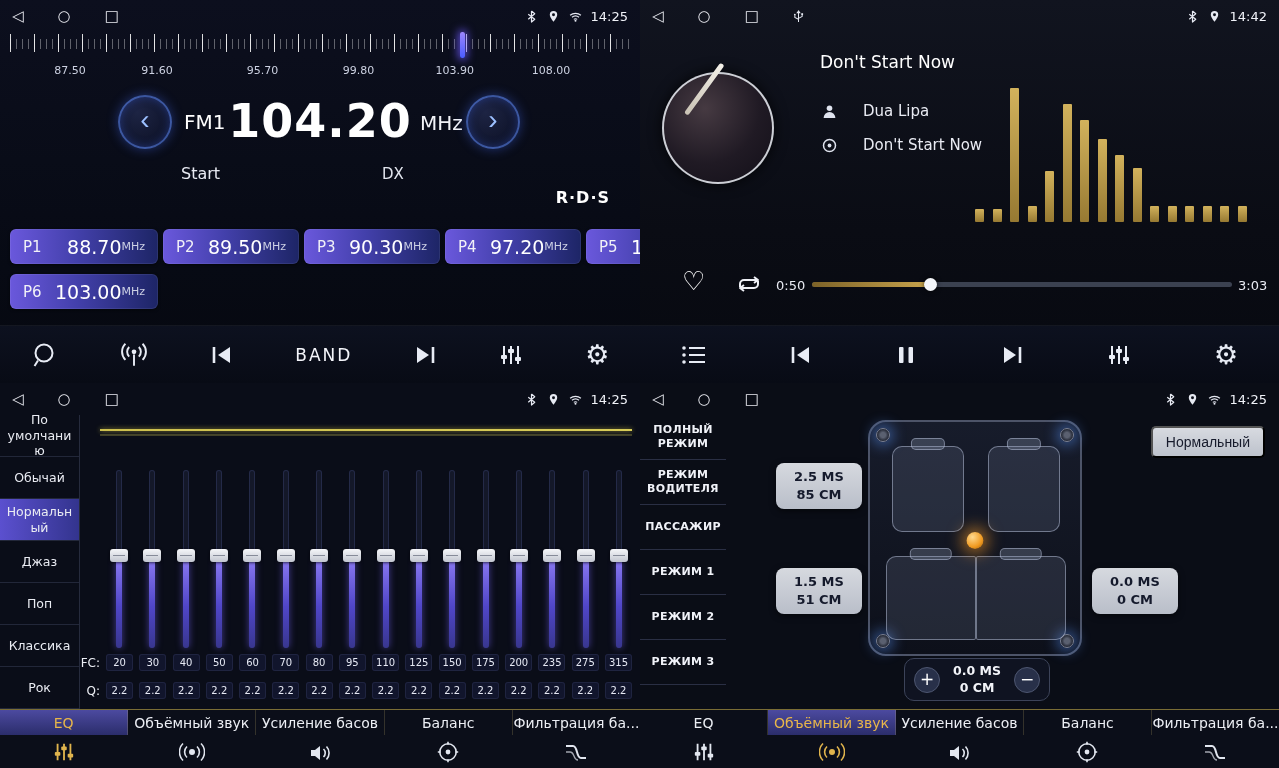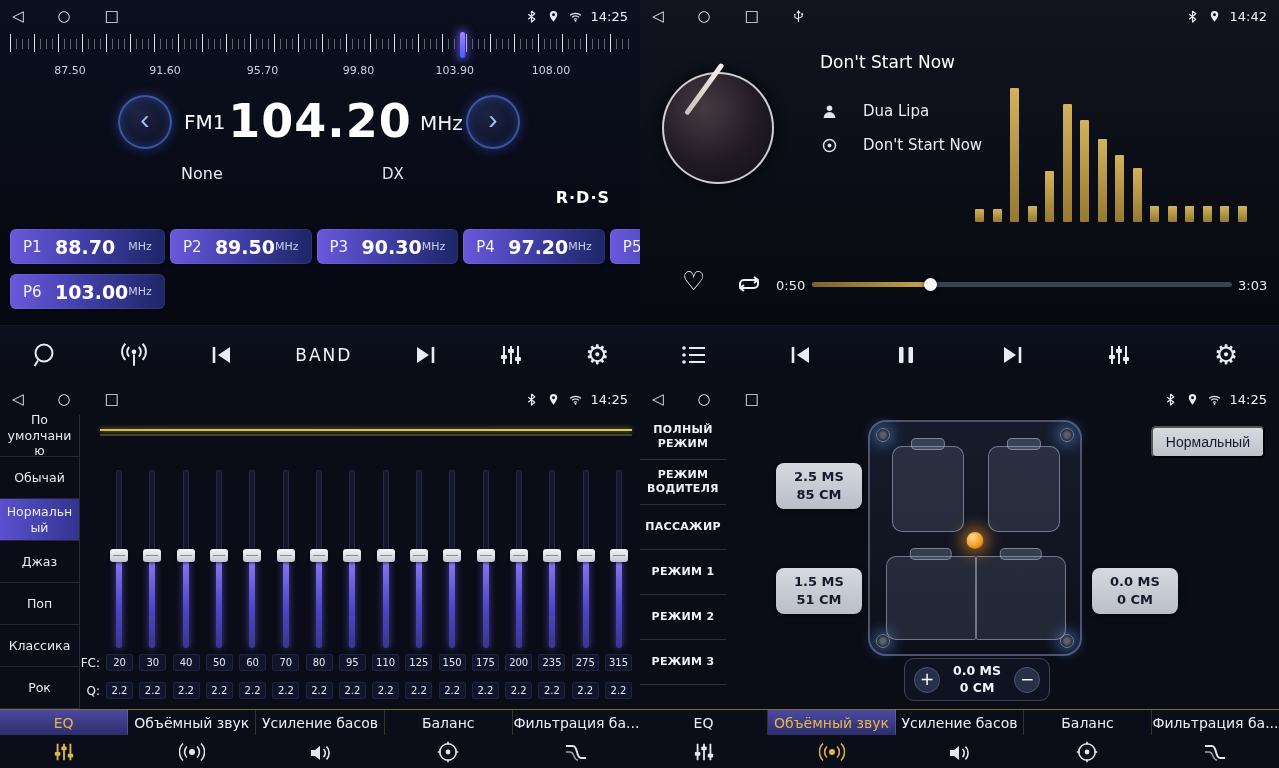--- a/index.html
+++ b/index.html
@@ -37,21 +37,21 @@
   .signal-mode{position:absolute;left:181px;top:164px;font-size:16px;color:#e8eaf2}
   .big-freq{position:absolute;left:320px;top:94px;transform:translateX(-50%);font-size:46px;font-weight:bold;letter-spacing:1px;color:#fff;white-space:nowrap}
   .freq-unit{position:absolute;left:420px;top:111px;font-size:20px;color:#f2f3f8}
   .dx-label{position:absolute;left:382px;top:165px;font-size:15px;color:#e2e5ee}
   .rds-logo{position:absolute;right:30px;top:188px;font-size:16px;font-weight:bold;letter-spacing:1px;color:#fff}
   .presets{position:absolute;left:10px;top:229px;width:620px;display:grid;grid-template-columns:repeat(5,1fr);gap:10px 5px}
   .preset{height:35px;border-radius:6px;display:flex;align-items:center;padding:0 13px;cursor:pointer;
     background:linear-gradient(90deg,#6a58dc 0%,#4340ab 45%,#1d2566 100%);
     box-shadow:inset 0 0 0 1px rgba(255,255,255,.07),0 1px 3px rgba(0,0,0,.5)}
   .preset .p{font-size:15px;color:#f1f1f7;width:32px}
-  .preset .f{font-size:19px;font-weight:bold;flex:1;text-align:left;color:#fff}
+  .preset .f{font-size:19px;font-weight:normal;flex:1;text-align:right;color:#fff}
   .preset .u{font-size:11px;color:#ccd0e4}
   .main-toolbar{position:absolute;left:0;right:0;bottom:0;height:58px;display:flex;align-items:center;justify-content:space-around;
     background:linear-gradient(180deg,#0d111f,#080b15);border-top:1px solid rgba(255,255,255,.05)}
   .tb{color:#e8ecf5;display:flex;align-items:center;justify-content:center;cursor:pointer}
   .band-btn{font-size:17px;letter-spacing:2px;color:#f4f5fa}
   .gear-glyph{font-size:27px;line-height:1}
 
   
   .album-art{position:absolute;left:22px;top:72px;width:112px;height:112px;border-radius:50%;
     background:radial-gradient(circle at 38% 32%,#463a42,#201a24 55%,#120f18 100%);
@@ -163,31 +163,31 @@
           </svg>
         <span class="time">14:25</span>
       </span>
     </header>
 
     <div class="freq-scale">
       <div class="ticks"></div>
       <div class="pointer"></div>
       <div id="radio-scale-labels">
           <div class="scale-label" style="left: 60px;">87.50</div>
-          <div class="scale-label" style="left: 155px;">91.60</div>
+          <div class="scale-label" style="left: 147px;">91.60</div>
           <div class="scale-label" style="left: 252.4px;">95.70</div>
           <div class="scale-label" style="left: 348.6px;">99.80</div>
           <div class="scale-label" style="left: 444.8px;">103.90</div>
           <div class="scale-label" style="left: 541px;">108.00</div>
         </div>
     </div>
 
     <button class="round-btn tune-down">‹</button>
     <div class="band-name">FM1</div>
-    <div class="signal-mode">None</div>
+    <div class="signal-mode">Start</div>
     <div class="big-freq">104.20</div>
     <div class="freq-unit">MHz</div>
     <div class="dx-label">DX</div>
     <button class="round-btn tune-up">›</button>
     <div class="rds-logo">R·D·S</div>
 
     <div class="presets" id="radio-presets">
         <div class="preset">
           <div class="p">P1</div>
           <div class="f">88.70</div>

